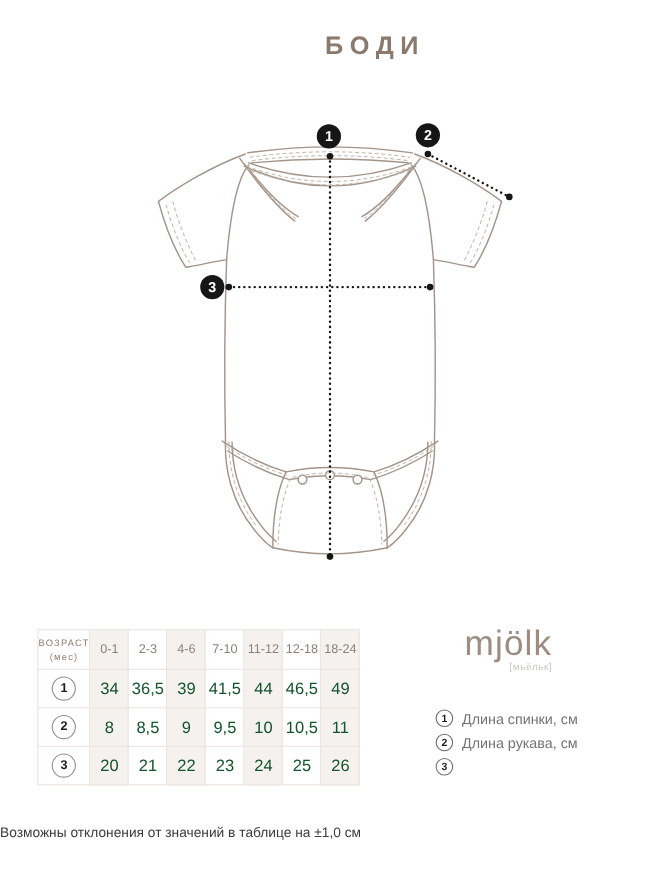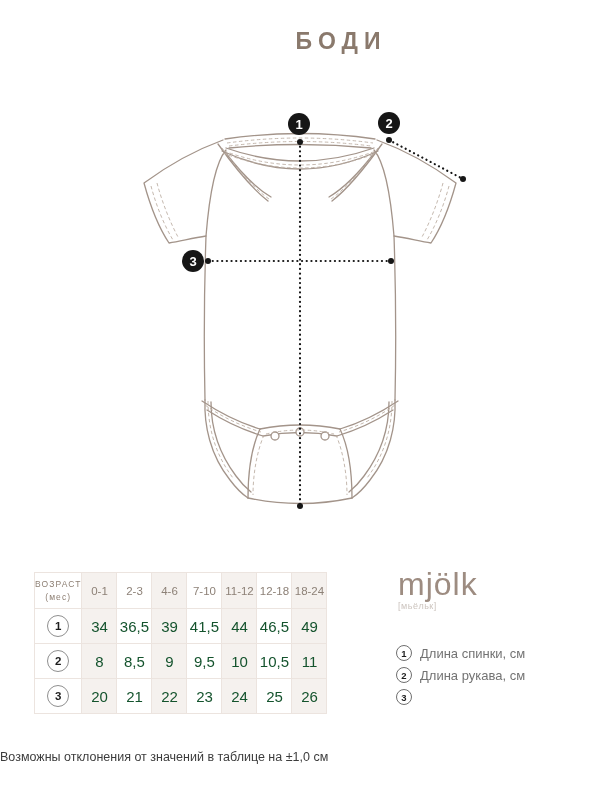--- a/index.html
+++ b/index.html
@@ -20,21 +20,21 @@
   .size-table .col-label{width:44px;}
   .size-table .col-size{width:35px;}
   .lbl{font-size:8.5px;letter-spacing:1.1px;color:#8d7f73;font-weight:500;line-height:1.5;}
   .size-num{font-size:19px;font-weight:600;color:#6d5d52;letter-spacing:0.5px;}
   .age-val{font-size:11.5px;color:#8d8177;}
   .data-val{font-size:15px;font-weight:500;color:#14532d;}
   .row-badge{display:inline-flex;width:20px;height:20px;border:1px solid #8f8f8f;border-radius:50%;
     align-items:center;justify-content:center;font-size:11.5px;font-weight:700;color:#1d1d1d;background:#fff;}
 
   
-  .brand{position:absolute;left:398px;top:568px;width:104px;}
+  .brand{position:absolute;left:398px;top:568px;width:104px;text-align:right;}
   .brand .logo{font-size:32px;font-weight:400;color:#9d8c81;letter-spacing:1px;line-height:1;}
   .brand .transcription{display:block;font-size:9px;color:#ccc4be;margin-top:1px;letter-spacing:0.5px;}
 
   
   .legend{position:absolute;left:396px;top:645px;}
   .legend-item{display:flex;align-items:center;margin-bottom:6px;}
   .legend-badge{flex:0 0 auto;display:inline-flex;width:14px;height:14px;border:1.2px solid #6f6f6f;
     border-radius:50%;align-items:center;justify-content:center;font-size:9.5px;font-weight:700;color:#1d1d1d;margin-right:8px;}
   .legend-text{font-size:13px;font-weight:400;color:#737373;white-space:nowrap;}
 

